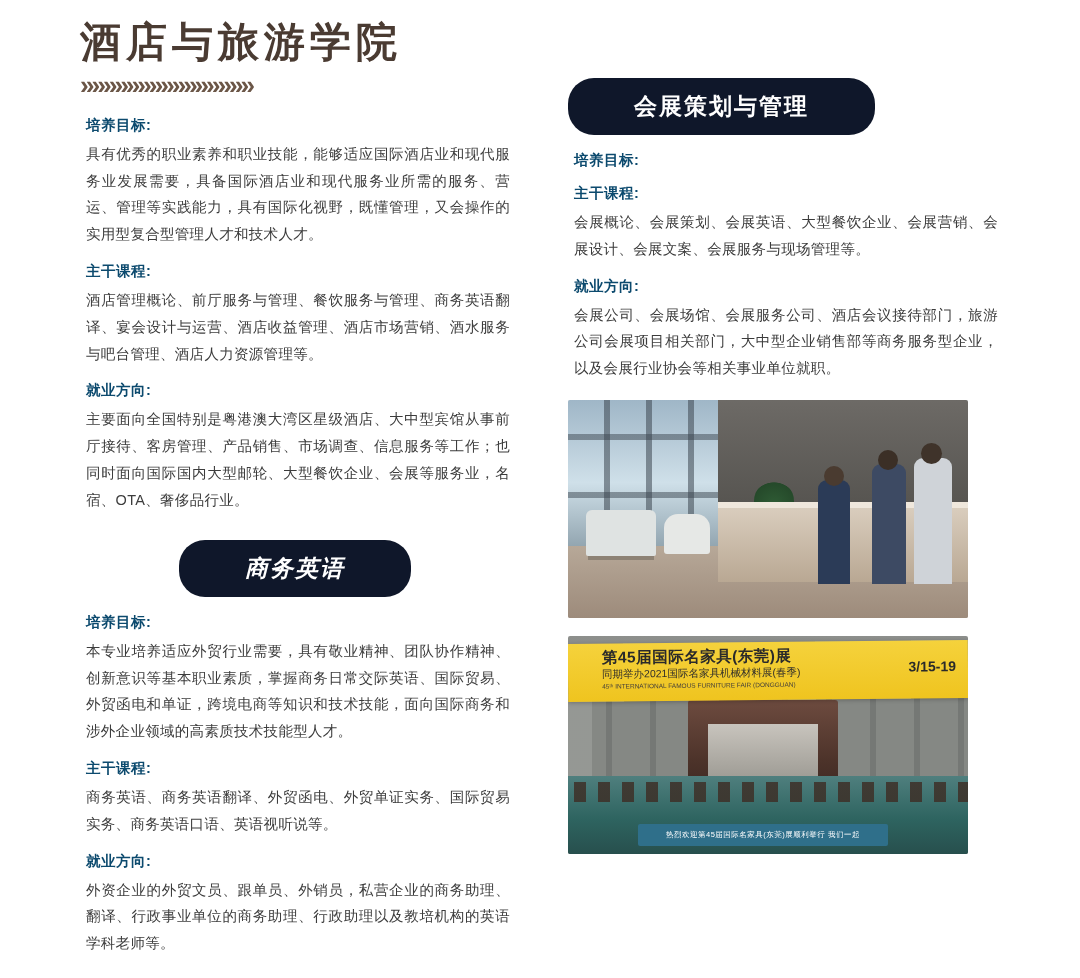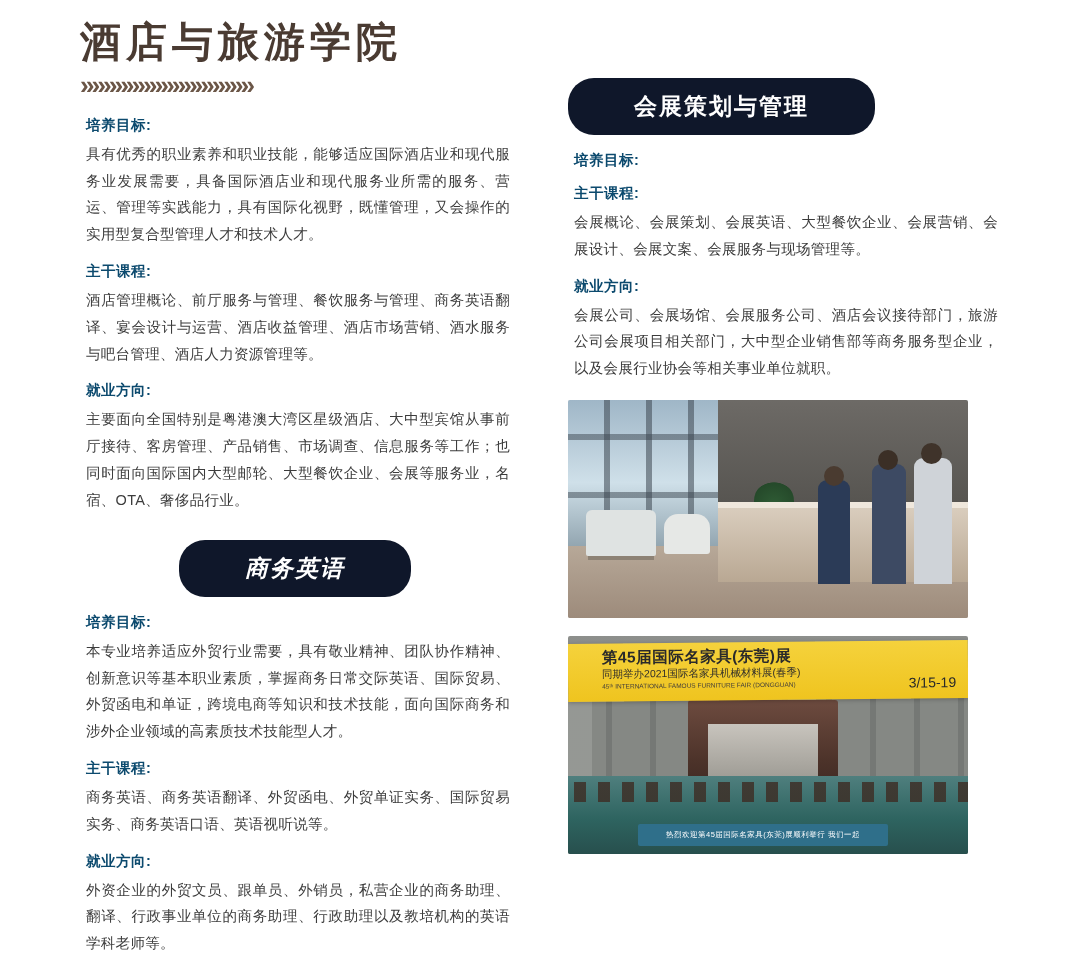--- a/index.html
+++ b/index.html
@@ -217,23 +217,23 @@
   }
   .p2 .banner-sub2 {
     position: absolute;
     left: 34px; top: 39px;
     font-size: 6.5px;
     color: #4a4438;
     white-space: nowrap;
   }
   .p2 .banner-date {
     position: absolute;
-    right: 12px; top: 34px;
+    right: 12px; top: 18px;
     font-size: 14px;
-    font-weight: normal;
+    font-weight: bold;
     color: #2a2a2a;
     white-space: nowrap;
   }
   .p2 .building {
     position: absolute;
     left: 0; top: 58px;
     width: 100%; height: 110px;
     background:
       linear-gradient(90deg, rgba(255,255,255,0.08) 0 6%, rgba(0,0,0,0.05) 6% 100%),
       repeating-linear-gradient(90deg,#8c8f8b 0 38px, #7b7e7b 38px 44px),

